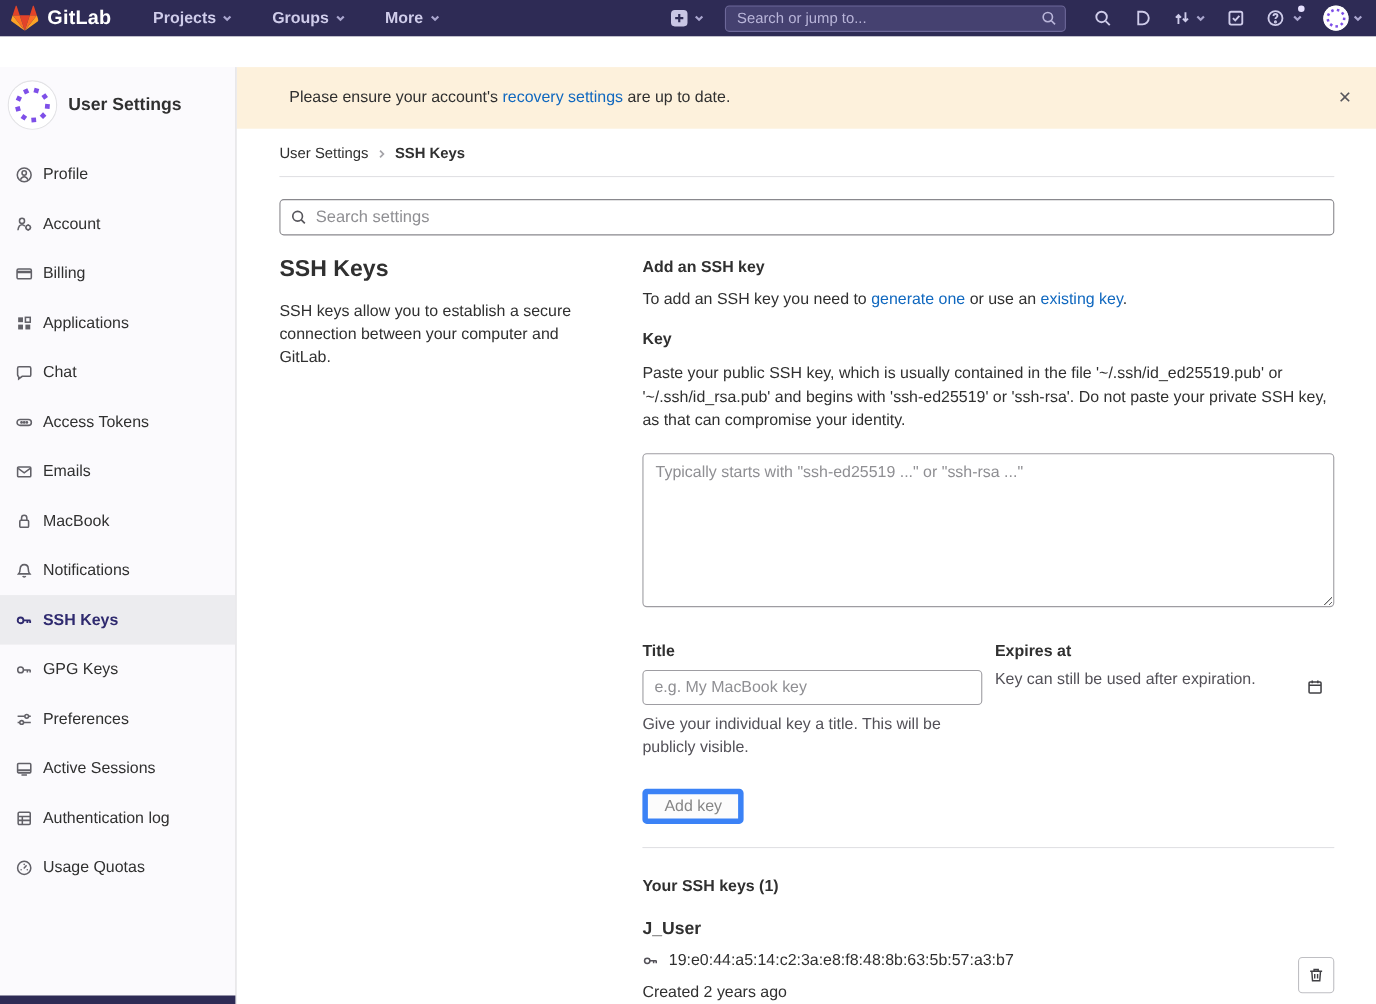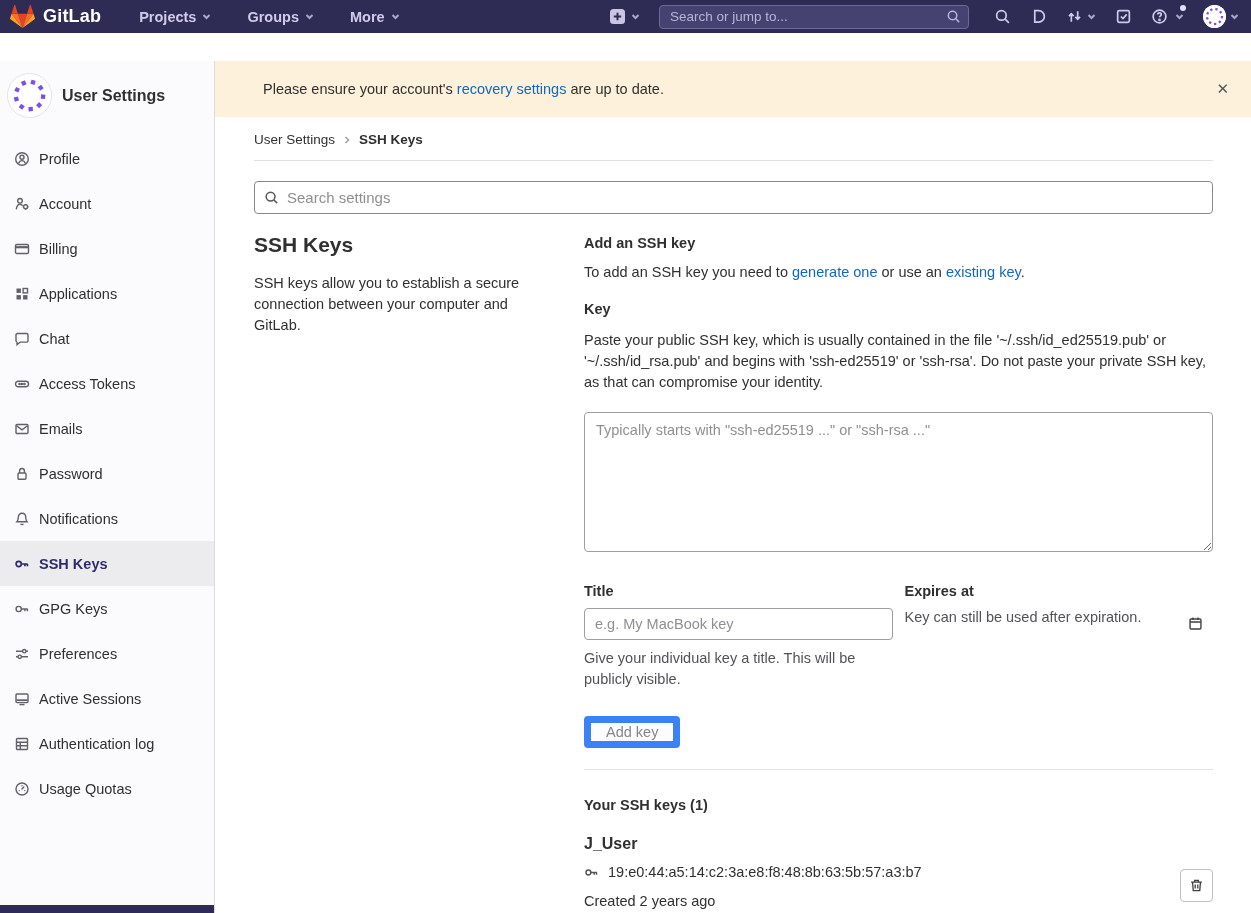--- a/index.html
+++ b/index.html
@@ -74,21 +74,21 @@
   textarea.key-input::placeholder { color:#8f8f93; }
   .form-row { display:flex; gap:12px; margin-top:27px; }
   .form-col { flex:1; min-width:0; }
   .text-input { margin-top:9px; width:100%; height:32px; border:1px solid #9e9da2; border-radius:4px; padding:0 10px; font-size:14.5px; color:#303030; font-family:inherit; outline:none; }
   .text-input::placeholder { color:#8f8f93; }
   .date-wrap { position:relative; }
   .date-wrap input { padding-right:32px; }
   .date-wrap input::placeholder { color:#404044; }
   .cal-ic { position:absolute; right:10px; top:17px; }
   .help-text { margin-top:8px; font-size:14.5px; color:#535158; line-height:21px; }
-  .btn-default { margin-top:26px; height:32px; padding:0 15px; background:#fcfcfc; border:7px solid #3b82f6; border-radius:4px; font-size:14.5px; color:#868686; font-family:inherit; cursor:pointer; }
+  .btn-default { margin-top:26px; height:32px; padding:0 15px; background:#fcfcfc; border:5px solid #3b82f6; border-radius:4px; font-size:14.5px; color:#868686; font-family:inherit; cursor:pointer; }
   .hr2 { border:none; border-top:1px solid #e1e1e4; margin-top:21px; }
   .list-heading { margin-top:27px; font-size:14.5px; font-weight:700; }
   .key-entry { margin-top:22px; display:flex; align-items:center; }
   .key-info { flex:1; min-width:0; }
   .key-name { font-size:16px; font-weight:700; color:#303030; cursor:pointer; }
   .fp-row { margin-top:11px; display:flex; align-items:center; gap:9px; font-size:14.5px; }
   .fp-row svg { stroke:#535158; }
   .created { margin-top:13px; font-size:14.5px; }
   .meta-row { margin-top:11px; display:flex; gap:18px; font-size:14.5px; }
   .trash-btn { width:33px; height:33px; border:1px solid #bfbfc3; border-radius:4px; background:#fff; display:flex; align-items:center; justify-content:center; cursor:pointer; }
@@ -280,21 +280,21 @@
             <rect x="2" y="3.5" width="12" height="9" rx="1"></rect>
             <path d="m2.5 4.8 5.5 4 5.5-4"></path>
           </svg>
         <span>Emails</span>
       </div>
       <div class="s-item">
         <svg viewBox="0 0 16 16">
             <rect x="4" y="7" width="8" height="6.3" rx="1"></rect>
             <path d="M5.6 7V4.9a2.4 2.4 0 0 1 4.8 0V7"></path>
           </svg>
-        <span>Password</span>
+        <span>MacBook</span>
       </div>
       <div class="s-item">
         <svg viewBox="0 0 16 16">
             <path d="M8 2.3c2.2 0 3.7 1.7 3.7 3.9 0 2.7.8 3.8 1.4 4.5H2.9c.6-.7 1.4-1.8 1.4-4.5 0-2.2 1.5-3.9 3.7-3.9z"></path>
             <path d="M6.7 12.7a1.4 1.4 0 0 0 2.6 0"></path>
           </svg>
         <span>Notifications</span>
       </div>
       <div class="s-item active">
         <svg viewBox="0 0 16 16">

